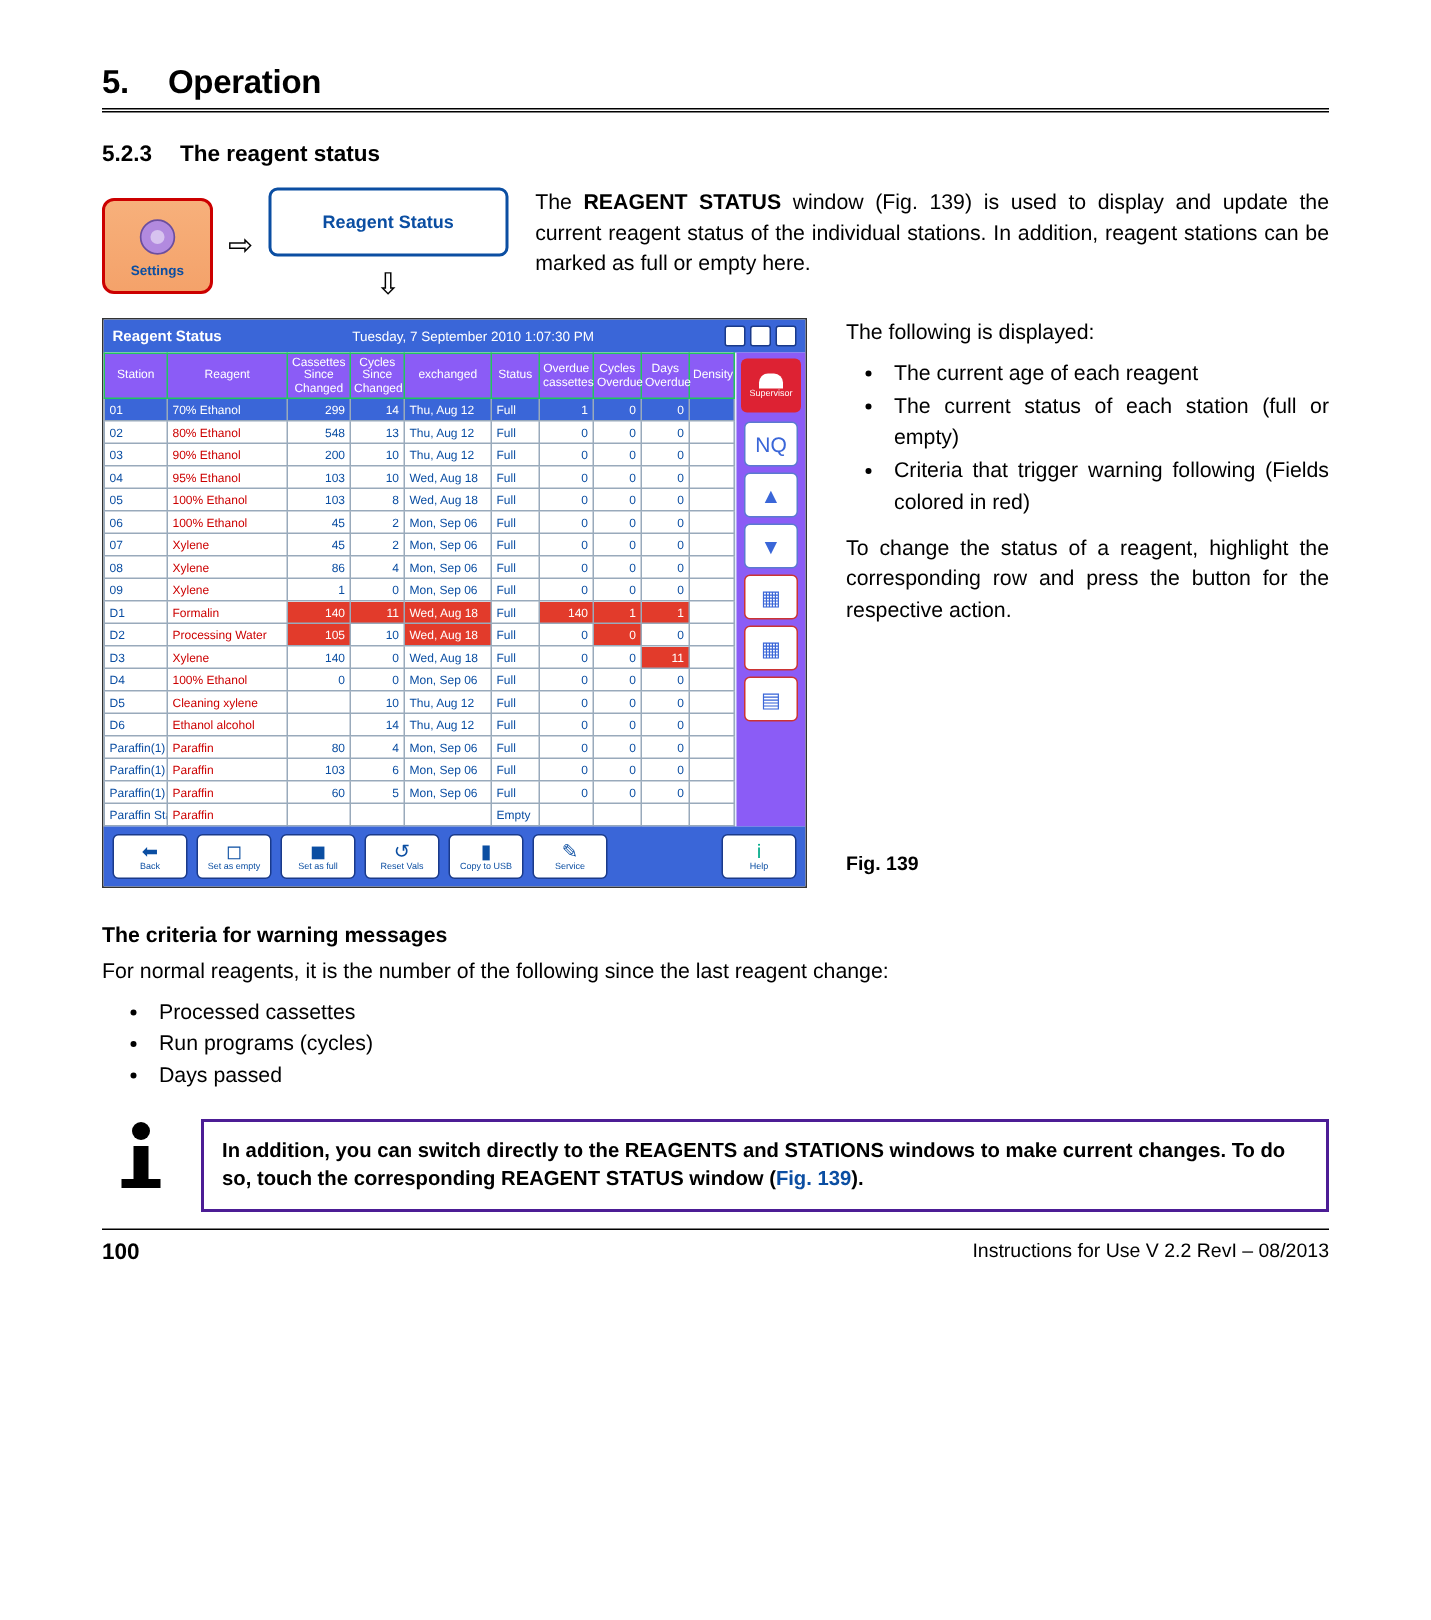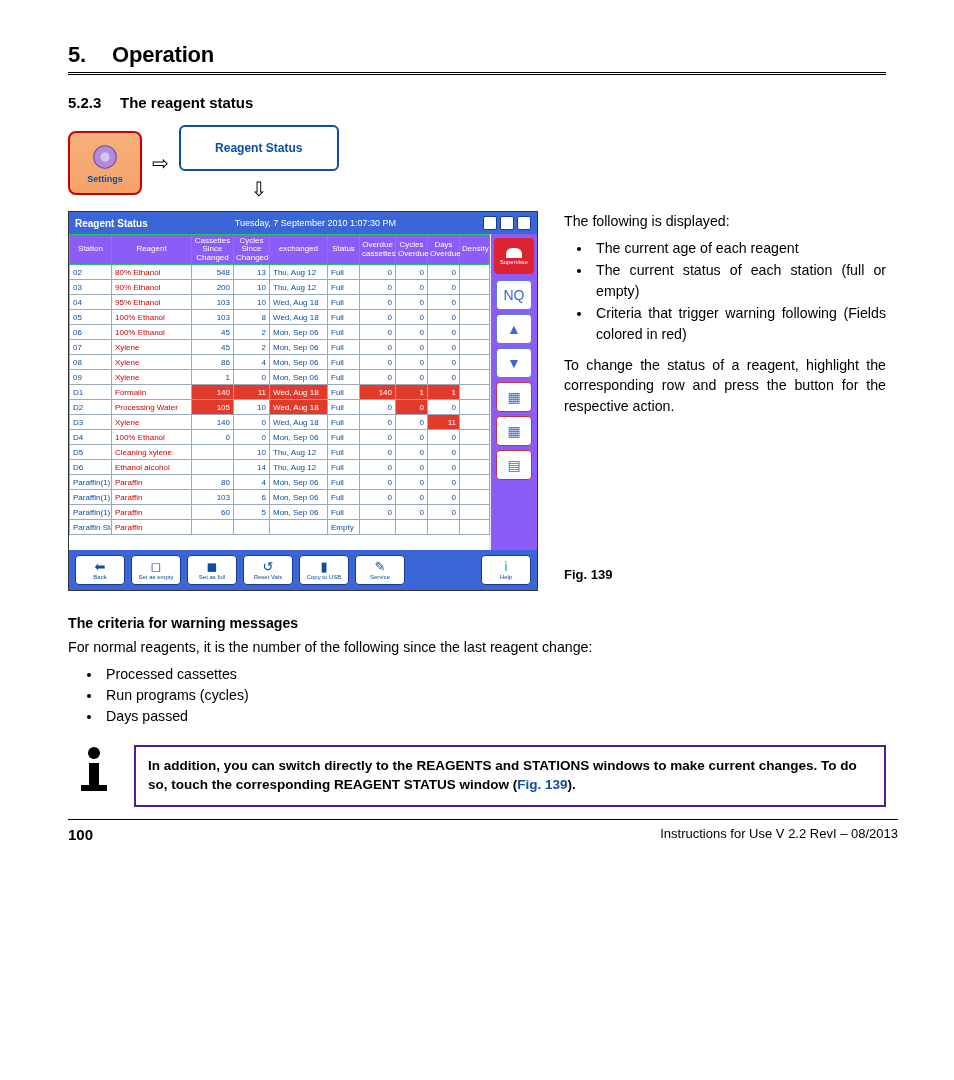--- a/index.html
+++ b/index.html
@@ -54,21 +54,21 @@
   .para { font-size: 14.2px; line-height: 1.45; margin-bottom: 6px; }
   .bullets { list-style: disc; padding-left: 34px; font-size: 14.2px; line-height: 1.5; margin-bottom: 18px; }
   .bullets li { padding-left: 4px; }
   .notebox { display: flex; gap: 14px; align-items: flex-start; }
   .infoicon { width: 52px; display: flex; flex-direction: column; align-items: center; padding-top: 2px; }
   .infoicon .dot { width: 12px; height: 12px; background: #000; border-radius: 50%; }
   .infoicon .stem { width: 10px; height: 22px; background: #000; margin-top: 4px; }
   .infoicon .base { width: 26px; height: 6px; background: #000; }
   .notetext { flex: 1; border: 2px solid #4c1d95; padding: 10px 12px; font-size: 13.5px; font-weight: 700; line-height: 1.4; }
   .notetext .link { color: #0b4ea2; }
-  .footer { position: absolute; left: 68px; right: 56px; bottom: 36px; margin-top: 44px; }
+  .footer { position: absolute; left: 68px; right: 68px; bottom: 36px; margin-top: 44px; }
   .footer hr { border: none; border-top: 1px solid #000; margin-bottom: 6px; }
   .footer .line { display: flex; justify-content: space-between; font-size: 13px; }
   .footer .pn { font-weight: 700; font-size: 15px; }
 </style>
 </head>
 <body>
 
 <div class="page">
   <div class="chapter">
     <span class="num">5.</span><span>Operation</span>
@@ -90,20 +90,23 @@
           <span class="settings-label">Settings</span>
         </div>
         <span class="arrow-right">⇨</span>
         <div style="display:flex;flex-direction:column;align-items:center;gap:6px;">
           <div class="reagent-btn">
             <span>Reagent Status</span>
           </div>
           <span class="arrow-down">⇩</span>
         </div>
       </div>
+    </div>
+    <div class="para1">
+      <span>The </span><b>REAGENT STATUS</b><span> window (Fig. 139) is used to display and update the current reagent status of the individual stations. In addition, reagent stations can be marked as full or empty here.</span>
     </div>
   </div>
 
   <div class="row2">
     <div>
       <div class="shot">
         <div class="shot-top">
           <span class="title">Reagent Status</span>
           <span class="date">Tuesday, 7 September 2010 1:07:30 PM</span>
           <div class="ctrls">
@@ -134,20 +137,32 @@
                   <th>Cycles Since Changed</th>
                   <th>exchanged</th>
                   <th>Status</th>
                   <th>Overdue cassettes</th>
                   <th>Cycles Overdue</th>
                   <th>Days Overdue</th>
                   <th>Density</th>
                 </tr>
               </thead>
             <tbody id="tbl-body">
+                <tr class="sel">
+                  <td>01</td>
+                  <td class="reagent">70% Ethanol</td>
+                  <td class="num">299</td>
+                  <td class="num">14</td>
+                  <td>Thu, Aug 12</td>
+                  <td>Full</td>
+                  <td class="num">1</td>
+                  <td class="num">0</td>
+                  <td class="num">0</td>
+                  <td class="num"></td>
+                </tr>
                 <tr>
                   <td>02</td>
                   <td class="reagent">80% Ethanol</td>
                   <td class="num">548</td>
                   <td class="num">13</td>
                   <td>Thu, Aug 12</td>
                   <td>Full</td>
                   <td class="num">0</td>
                   <td class="num">0</td>
                   <td class="num">0</td>

